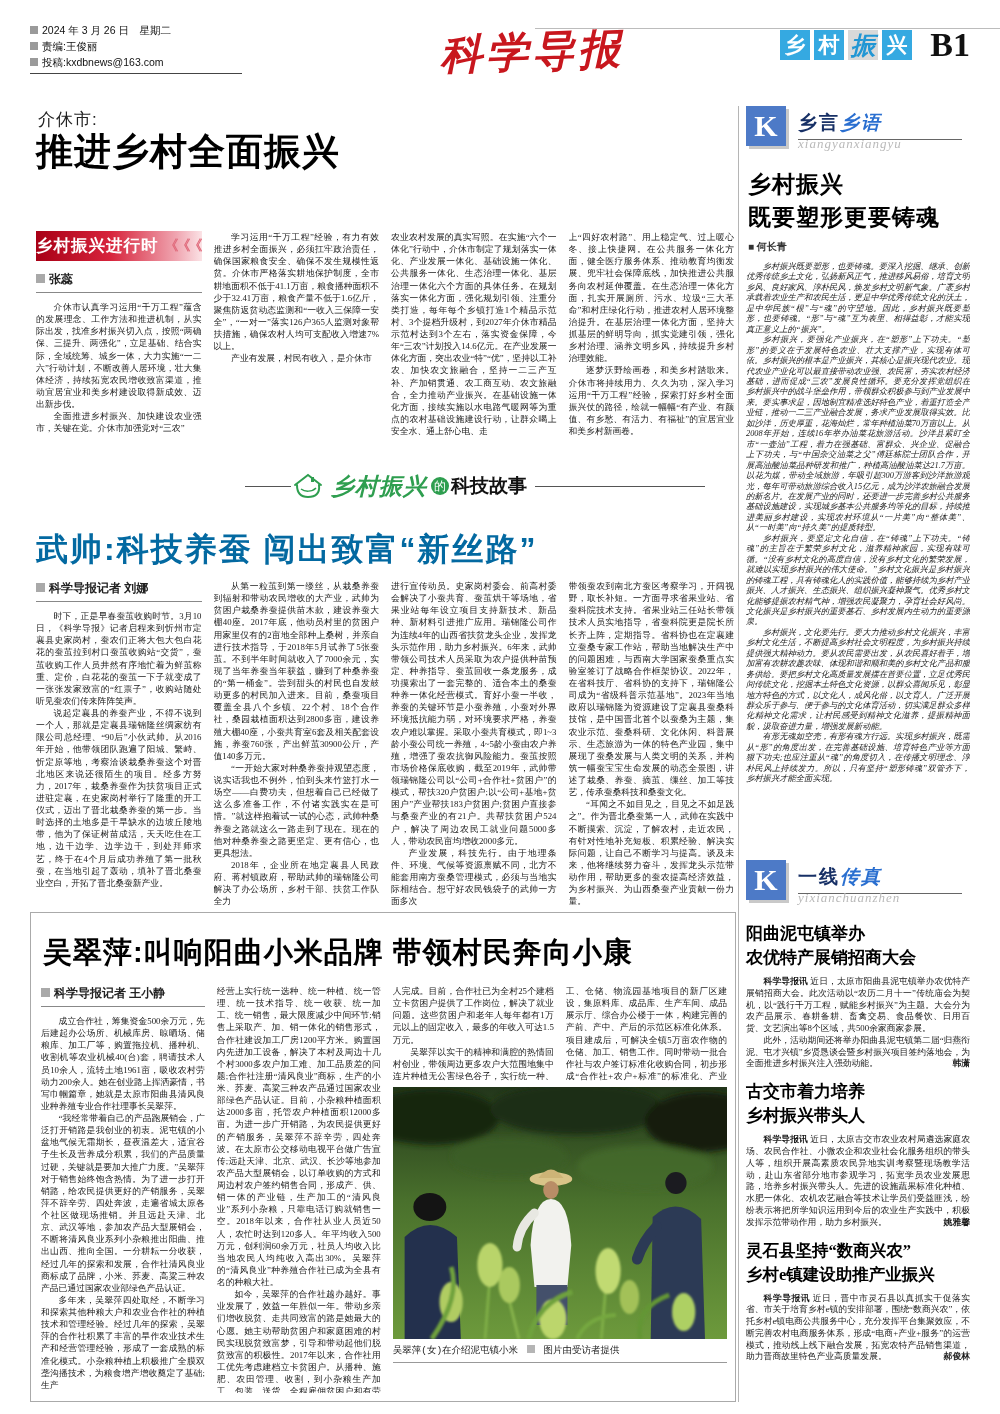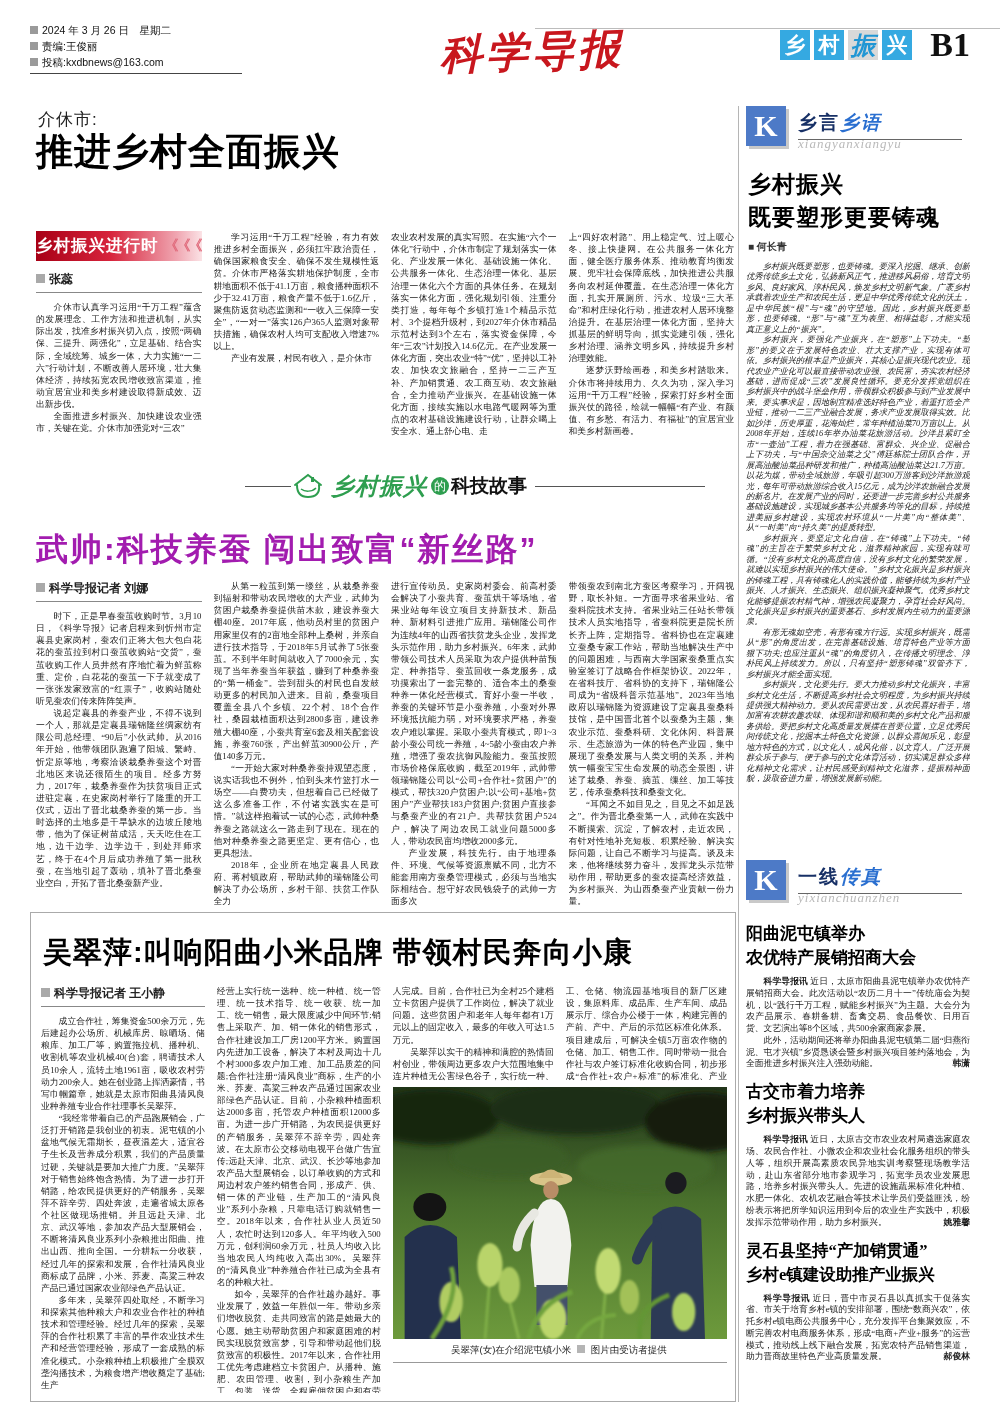--- a/index.html
+++ b/index.html
@@ -44,33 +44,33 @@
   .banner{position:absolute;left:215px;top:368px;width:460px;height:36px;display:flex;align-items:center;}
   .banner .line{height:1px;background:#555;}
   .banner .l1{flex:0 0 46px;}
   .banner .l2{flex:1 1 auto;}
   .banner .brand{font-family:"Liberation Serif",serif;font-weight:bold;font-style:italic;
                  color:#2e9e4f;font-size:23px;margin:0 2px 0 6px;letter-spacing:1px;}
   .banner .de{width:18px;height:18px;border-radius:50%;background:#2e9e4f;color:#fff;font-size:12px;
               display:inline-flex;align-items:center;justify-content:center;margin:0 2px;}
   .banner .suffix{font-family:"Liberation Sans",sans-serif;font-weight:bold;font-size:19px;color:#111;margin-right:8px;}
   .a2-title{position:absolute;left:6px;top:428px;font-family:"Liberation Sans",sans-serif;
-            font-weight:bold;font-size:32px;color:#a21caf;letter-spacing:2px;}
+            font-weight:bold;font-size:32px;color:#0369a1;letter-spacing:2px;}
   .a2-row{position:absolute;left:6px;top:480px;width:698px;height:326px;}
   
   .a3-box{position:absolute;left:0px;top:812px;width:706px;height:490px;
           border:1px solid #aaa;box-sizing:border-box;}
   .a3-title{position:absolute;left:12px;top:20px;font-family:"Liberation Sans",sans-serif;
             font-weight:bold;font-size:29px;color:#000;letter-spacing:1px;}
   .a3-row{position:absolute;left:10px;top:72px;width:686px;height:408px;}
   .a3-right{flex:2.04 1 0;display:flex;flex-direction:column;overflow:hidden;}
   .a3-strip{display:flex;gap:12px;height:96px;overflow:hidden;text-align:justify;}
   .a3-photo{margin-top:6px;width:100%;height:252px;background:#3c5c26;}
   .a3-photo svg{display:block;width:100%;height:100%;}
-  .caption{font-family:Liberation Sans, sans-serif;font-size:9.5px;color:#222;text-align:center;
+  .caption{font-family:Liberation Mono, monospace;font-size:9.5px;color:#222;text-align:left;
            padding:5px 2px 5px 0;border-bottom:1px solid #999;}
   .caption .sq{width:8px;height:8px;background:#b5b5b5;margin:0 3px;}
   
   .sb{position:absolute;left:746px;top:106px;width:224px;}
   .sb-head{position:relative;height:52px;margin-bottom:4px;}
   .klogo{position:absolute;left:0;top:0;width:40px;height:40px;background:#4d7ac7;color:#fff;
          font-family:"Liberation Serif",serif;font-weight:bold;font-size:30px;display:flex;
          align-items:center;justify-content:center;box-shadow:3px 3px 0 #c9c9c9;}
   .sb-title{position:absolute;left:52px;top:4px;font-size:19px;border-bottom:1px solid #666;
             padding:0 4px 3px 0;width:160px;}
@@ -286,22 +286,22 @@
   </div>
   <div class="sb-headline">
     <div>乡村振兴</div>
     <div>既要塑形更要铸魂</div>
   </div>
   <div class="sb-byline">■ 何长青</div>
   <div class="sb-body">
     <p>乡村振兴既要塑形，也要铸魂。要深入挖掘、继承、创新优秀传统乡土文化，弘扬新风正气，推进移风易俗，培育文明乡风、良好家风、淳朴民风，焕发乡村文明新气象。广袤乡村承载着农业生产和农民生活，更是中华优秀传统文化的沃土，是中华民族“根”与“魂”的守望地。因此，乡村振兴既要塑形，也要铸魂。“形”与“魂”互为表里、相得益彰，才能实现真正意义上的“振兴”。</p>
     <p>乡村振兴，要强化产业振兴，在“塑形”上下功夫。“塑形”的要义在于发展特色农业、壮大支撑产业，实现有体可依。乡村振兴的根本是产业振兴，其核心是振兴现代农业。现代农业产业化可以最直接带动农业强、农民富，夯实农村经济基础，进而促成“三农”发展良性循环。要充分发挥党组织在乡村振兴中的战斗堡垒作用，带领群众积极参与到产业发展中来。要实事求是，因地制宜精准选好特色产业，着重打造全产业链，推动一二三产业融合发展，务求产业发展取得实效。比如沙洋，历史厚重，花海灿烂，常年种植油菜70万亩以上。从2008年开始，连续16年举办油菜花旅游活动。沙洋县紧盯全市“一壶油”工程，着力在强基础、富群众、兴企业、促融合上下功夫，与“中国杂交油菜之父”傅廷栋院士团队合作，开展高油酸油菜品种研发和推广，种植高油酸油菜达21.7万亩。以花为媒，带动全域旅游，年吸引超300万游客到沙洋旅游观光，每年可带动旅游综合收入15亿元，成为沙洋农旅融合发展的新名片。在发展产业的同时，还要进一步完善乡村公共服务基础设施建设，实现城乡基本公共服务均等化的目标，持续推进美丽乡村建设，实现农村环境从“一片美”向“整体美”、从“一时美”向“持久美”的提质转型。</p>
     <p>乡村振兴，要坚定文化自信，在“铸魂”上下功夫。“铸魂”的主旨在于繁荣乡村文化，滋养精神家园，实现有味可循。“没有乡村文化的高度自信，没有乡村文化的繁荣发展，就难以实现乡村振兴的伟大使命。”乡村文化振兴是乡村振兴的铸魂工程，具有铸魂化人的实践价值，能够持续为乡村产业振兴、人才振兴、生态振兴、组织振兴凝神聚气。优秀乡村文化能够提振农村精气神，增强农民凝聚力，孕育社会好风尚。文化振兴是乡村振兴的重要基石、乡村发展内生动力的重要源泉。</p>
+    <p>乡村振兴，文化要先行。要大力推动乡村文化振兴，丰富乡村文化生活，不断提高乡村社会文明程度，为乡村振兴持续提供强大精神动力。要从农民需要出发，从农民喜好着手，增加富有农耕农趣农味、体现和谐和顺和美的乡村文化产品和服务供给。要把乡村文化高质量发展摆在首要位置，立足优秀民间传统文化，挖掘本土特色文化资源，以群众喜闻乐见，彰显地方特色的方式，以文化人，成风化俗，以文育人。广泛开展群众乐于参与、便于参与的文化体育活动，切实满足群众多样化精神文化需求，让村民感受到精神文化滋养，提振精神面貌，汲取奋进力量，增强发展新动能。</p>
     <p>有形无魂如空壳，有形有魂方行远。实现乡村振兴，既需从“形”的角度出发，在完善基础设施、培育特色产业等方面狠下功夫;也应注重从“魂”的角度切入，在传播文明理念、淳朴民风上持续发力。所以，只有坚持“塑形铸魂”双管齐下，乡村振兴才能全面实现。</p>
-    <p>乡村振兴，文化要先行。要大力推动乡村文化振兴，丰富乡村文化生活，不断提高乡村社会文明程度，为乡村振兴持续提供强大精神动力。要从农民需要出发，从农民喜好着手，增加富有农耕农趣农味、体现和谐和顺和美的乡村文化产品和服务供给。要把乡村文化高质量发展摆在首要位置，立足优秀民间传统文化，挖掘本土特色文化资源，以群众喜闻乐见，彰显地方特色的方式，以文化人，成风化俗，以文育人。广泛开展群众乐于参与、便于参与的文化体育活动，切实满足群众多样化精神文化需求，让村民感受到精神文化滋养，提振精神面貌，汲取奋进力量，增强发展新动能。</p>
   </div>
 
   <div class="sb-head news">
     <div class="klogo">K</div>
     <div class="sb-title">
       <span class="t1">一线</span><span class="t2">传真</span>
     </div>
     <div class="sb-pinyin">yixianchuanzhen</div>
   </div>
 
@@ -321,20 +321,20 @@
       <div>古交市着力培养</div>
       <div>乡村振兴带头人</div>
     </div>
     <div class="news-body">
       <p><span class="lead">科学导报讯</span> <span>近日，太原古交市农业农村局遴选家庭农场、农民合作社、小微农企和农业社会化服务组织的带头人等，组织开展高素质农民异地实训考察暨现场教学活动，赴山东省部分地市参观学习，拓宽学员农业发展思路，培养乡村振兴带头人。先进的设施蔬果标准化种植、水肥一体化、农机农艺融合等技术让学员们受益匪浅，纷纷表示将把所学知识运用到今后的农业生产实践中，积极发挥示范带动作用，助力乡村振兴。</span><span class="sig">姚雅馨</span></p>
     </div>
   </div>
 
   <div>
     <div class="news-title serif">
-      <div>灵石县坚持“产加销贯通”</div>
+      <div>灵石县坚持“数商兴农”</div>
       <div>乡村e镇建设助推产业振兴</div>
     </div>
     <div class="news-body">
       <p><span class="lead">科学导报讯</span> <span>近日，晋中市灵石县以真抓实干促落实省、市关于培育乡村e镇的安排部署，围绕“数商兴农”，依托乡村e镇电商公共服务中心，充分发挥平台集聚效应，不断完善农村电商服务体系，形成“电商+产业+服务”的运营模式，推动线上线下融合发展，拓宽农特产品销售渠道，助力晋商故里特色产业高质量发展。</span><span class="sig">郝俊林</span></p>
     </div>
   </div>
 </div>
 
 </body></html>

